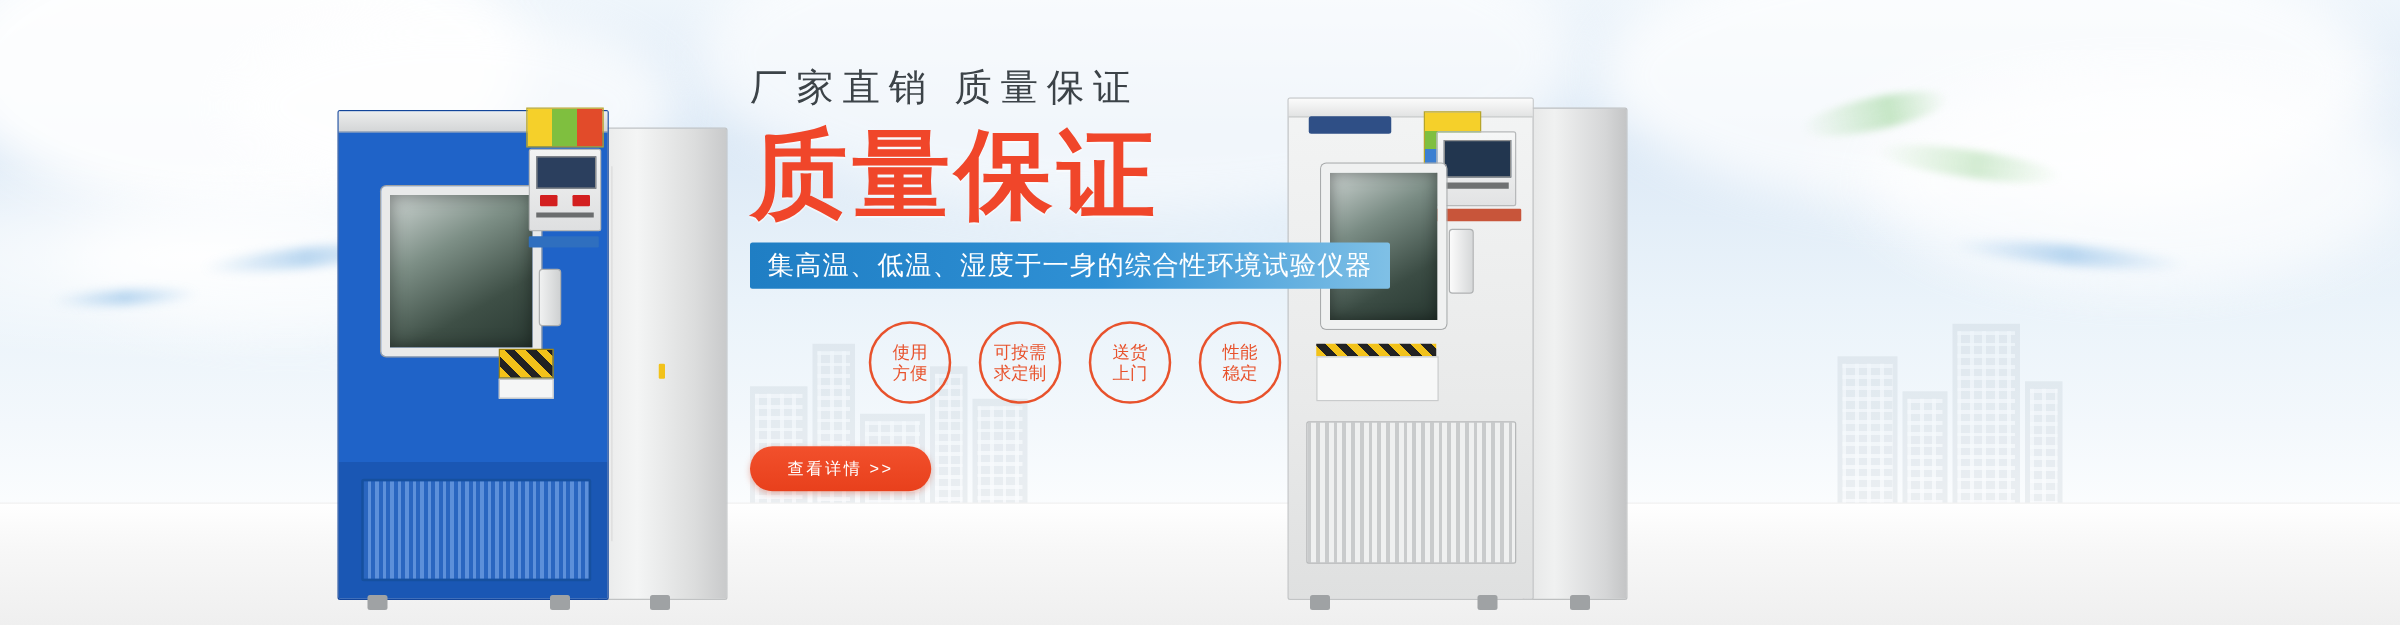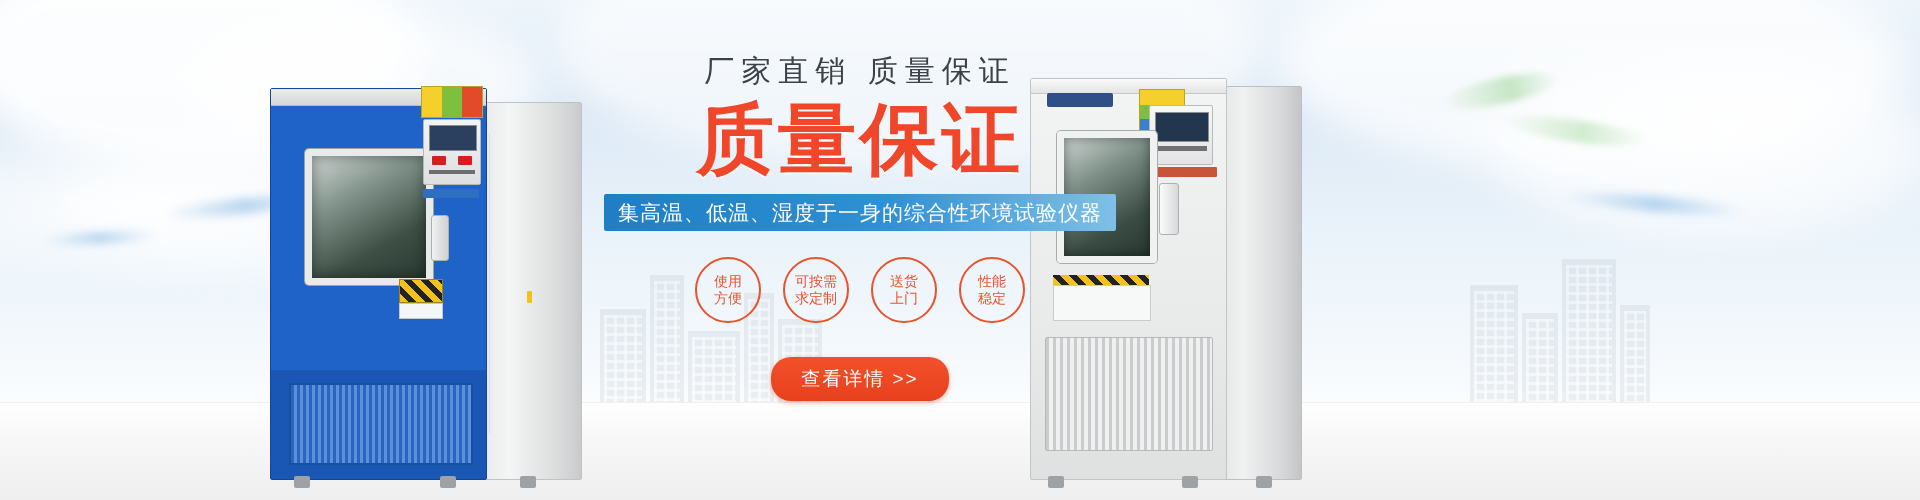--- a/index.html
+++ b/index.html
@@ -111,41 +111,41 @@
   .m-right .warn{position:absolute;left:22px;top:196px;width:96px;height:10px;
      background:repeating-linear-gradient(45deg,#f2c21a 0 6px,#222 6px 12px);}
   .m-right .plate{position:absolute;left:22px;top:206px;width:96px;height:34px;background:#f7f8f8;border:1px solid #c9cbcc;}
   .m-right .grille{position:absolute;left:14px;top:258px;width:166px;height:112px;
      background:repeating-linear-gradient(to right,#c9cbcc 0 3px,#eff0f0 3px 7px);
      border:1px solid #b6b8b9;border-radius:2px;}
   .m-right .foot{position:absolute;bottom:-10px;width:16px;height:12px;background:#9fa2a4;border-radius:2px;}
   .m-right .foot.l{left:18px;} .m-right .foot.r{left:152px;} .m-right .foot.s{left:226px;}
 
   
-  .copy{position:absolute;left:600px;top:40px;width:520px;text-align:center;}
+  .copy{position:absolute;left:600px;top:40px;width:520px;}
 
   .tagline{font-size:30px;letter-spacing:7px;color:#3c4348;font-weight:500;line-height:1;
      margin:16px 0 0 0;white-space:nowrap;}
 
   .headline{font-size:78px;font-weight:bold;color:#f0462a;letter-spacing:4px;line-height:1;
      margin:14px 0 0 0;white-space:nowrap;
      text-shadow:0 2px 0 rgba(255,255,255,.55);}
 
   .subbar{margin:16px auto 0 auto;display:inline-block;padding:7px 14px;border-radius:2px;
      background:linear-gradient(90deg,#1f7ec4 0%,#2f90d4 55%,#7fc0e6 100%);
      color:#ffffff;font-size:21px;letter-spacing:1px;white-space:nowrap;line-height:1.1;}
 
   .badges{margin-top:26px;display:flex;justify-content:center;gap:22px;}
   .badge{width:62px;height:62px;border-radius:50%;border:2px solid #e8522c;
      display:flex;flex-direction:column;align-items:center;justify-content:center;
      color:#e8522c;font-size:14px;line-height:1.22;background:transparent;}
   .badge span{display:block;white-space:nowrap;}
 
   .cta{margin:34px auto 0 auto;display:inline-block;padding:9px 30px;border-radius:20px;
-     background:linear-gradient(180deg,#f2502c,#e8401c);color:#fff;font-size:19px;letter-spacing:2px;
+     background:linear-gradient(180deg,#f2502c,#e8401c);color:#fff;font-size:13px;letter-spacing:2px;
      box-shadow:0 2px 5px rgba(210,60,30,.35);white-space:nowrap;cursor:pointer;}
 </style>
 </head>
 <body>
 
 <div class="banner">
 
   <div class="cloud c1"></div>
   <div class="cloud c2"></div>
   <div class="cloud c3"></div>

